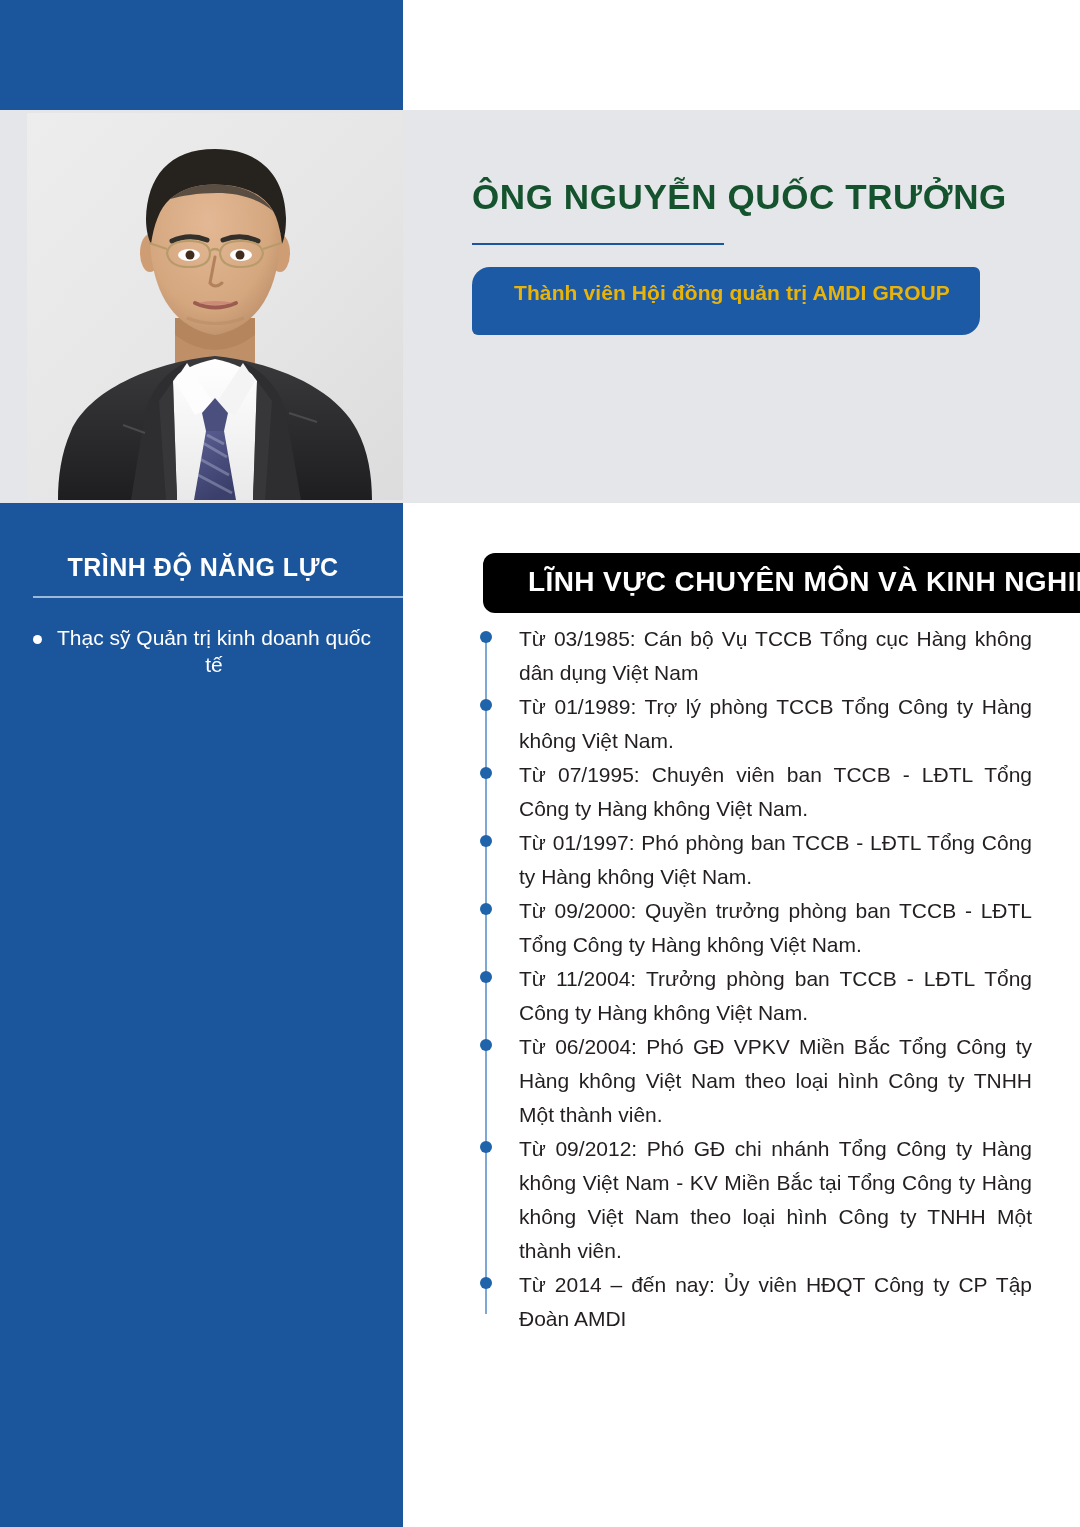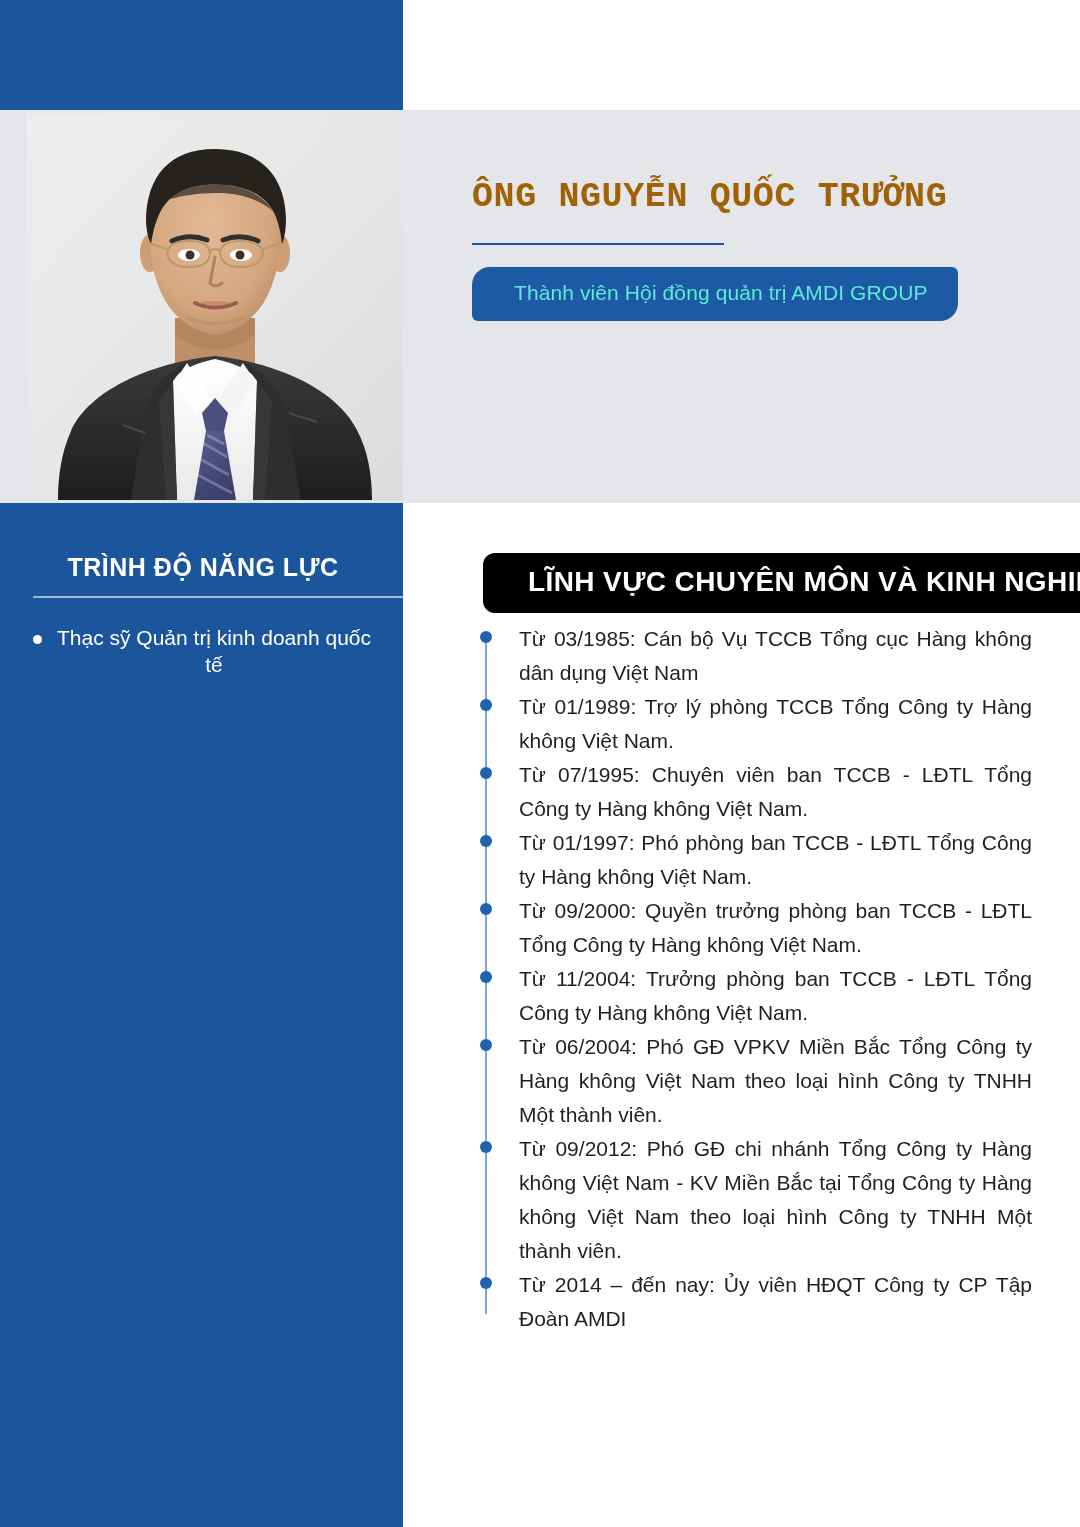--- a/index.html
+++ b/index.html
@@ -57,39 +57,38 @@
   .header-block {
     position: absolute;
     left: 472px;
     top: 178px;
     width: 560px;
   }
   .person-name {
     font-size: 35px;
     font-weight: bold;
     letter-spacing: 0.6px;
-    color: #a16207;
+    color: #14532d;
     line-height: 1.1;
     white-space: nowrap;
-    font-family: Liberation Mono, monospace;
   }
   .name-rule {
     margin-top: 26px;
     width: 252px;
     height: 2px;
     background: #1b559b;
   }
   .role-badge {
     margin-top: 22px;
     display: inline-block;
-    padding: 14px 30px 16px 42px;
+    padding: 14px 30px 30px 42px;
     background: #1d5aa6;
-    color: #5eead4;
+    color: #eab308;
     font-size: 21px;
-    font-weight: normal;
+    font-weight: bold;
     letter-spacing: 0.1px;
     border-radius: 18px 6px 18px 6px;
     white-space: nowrap;
   }
 
   
   .sidebar {
     position: absolute;
     left: 33px;
     top: 553px;

